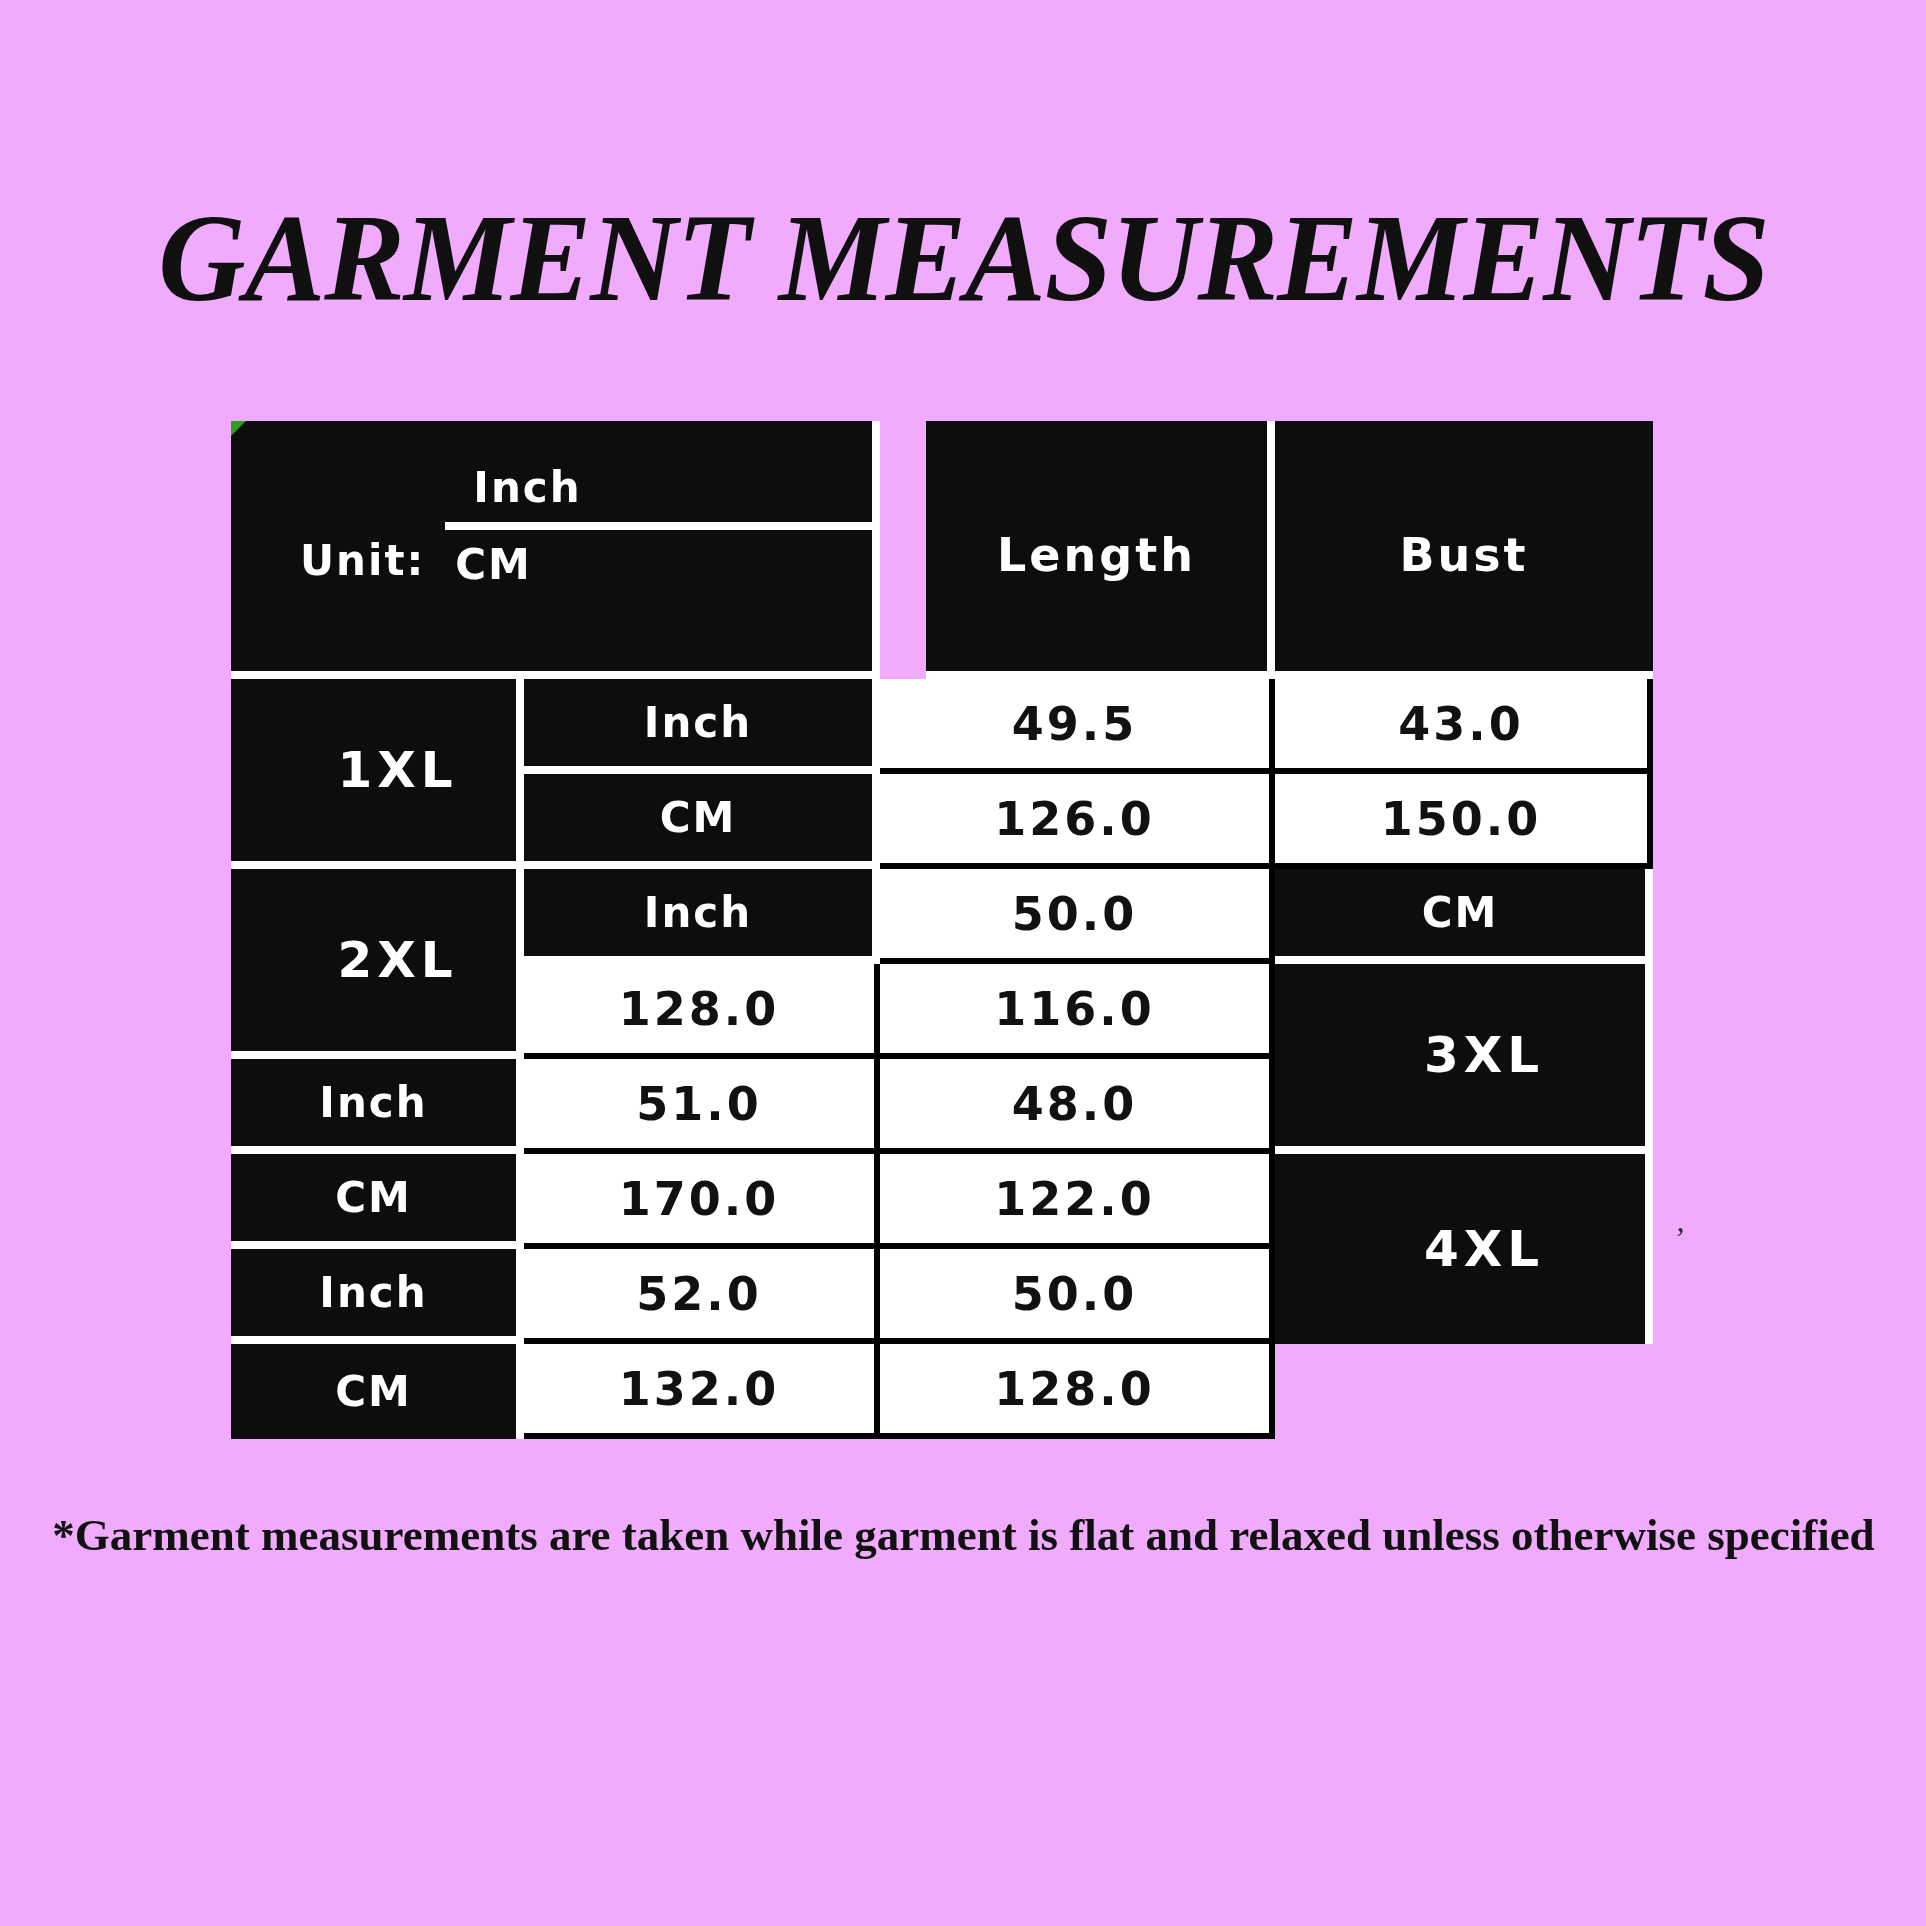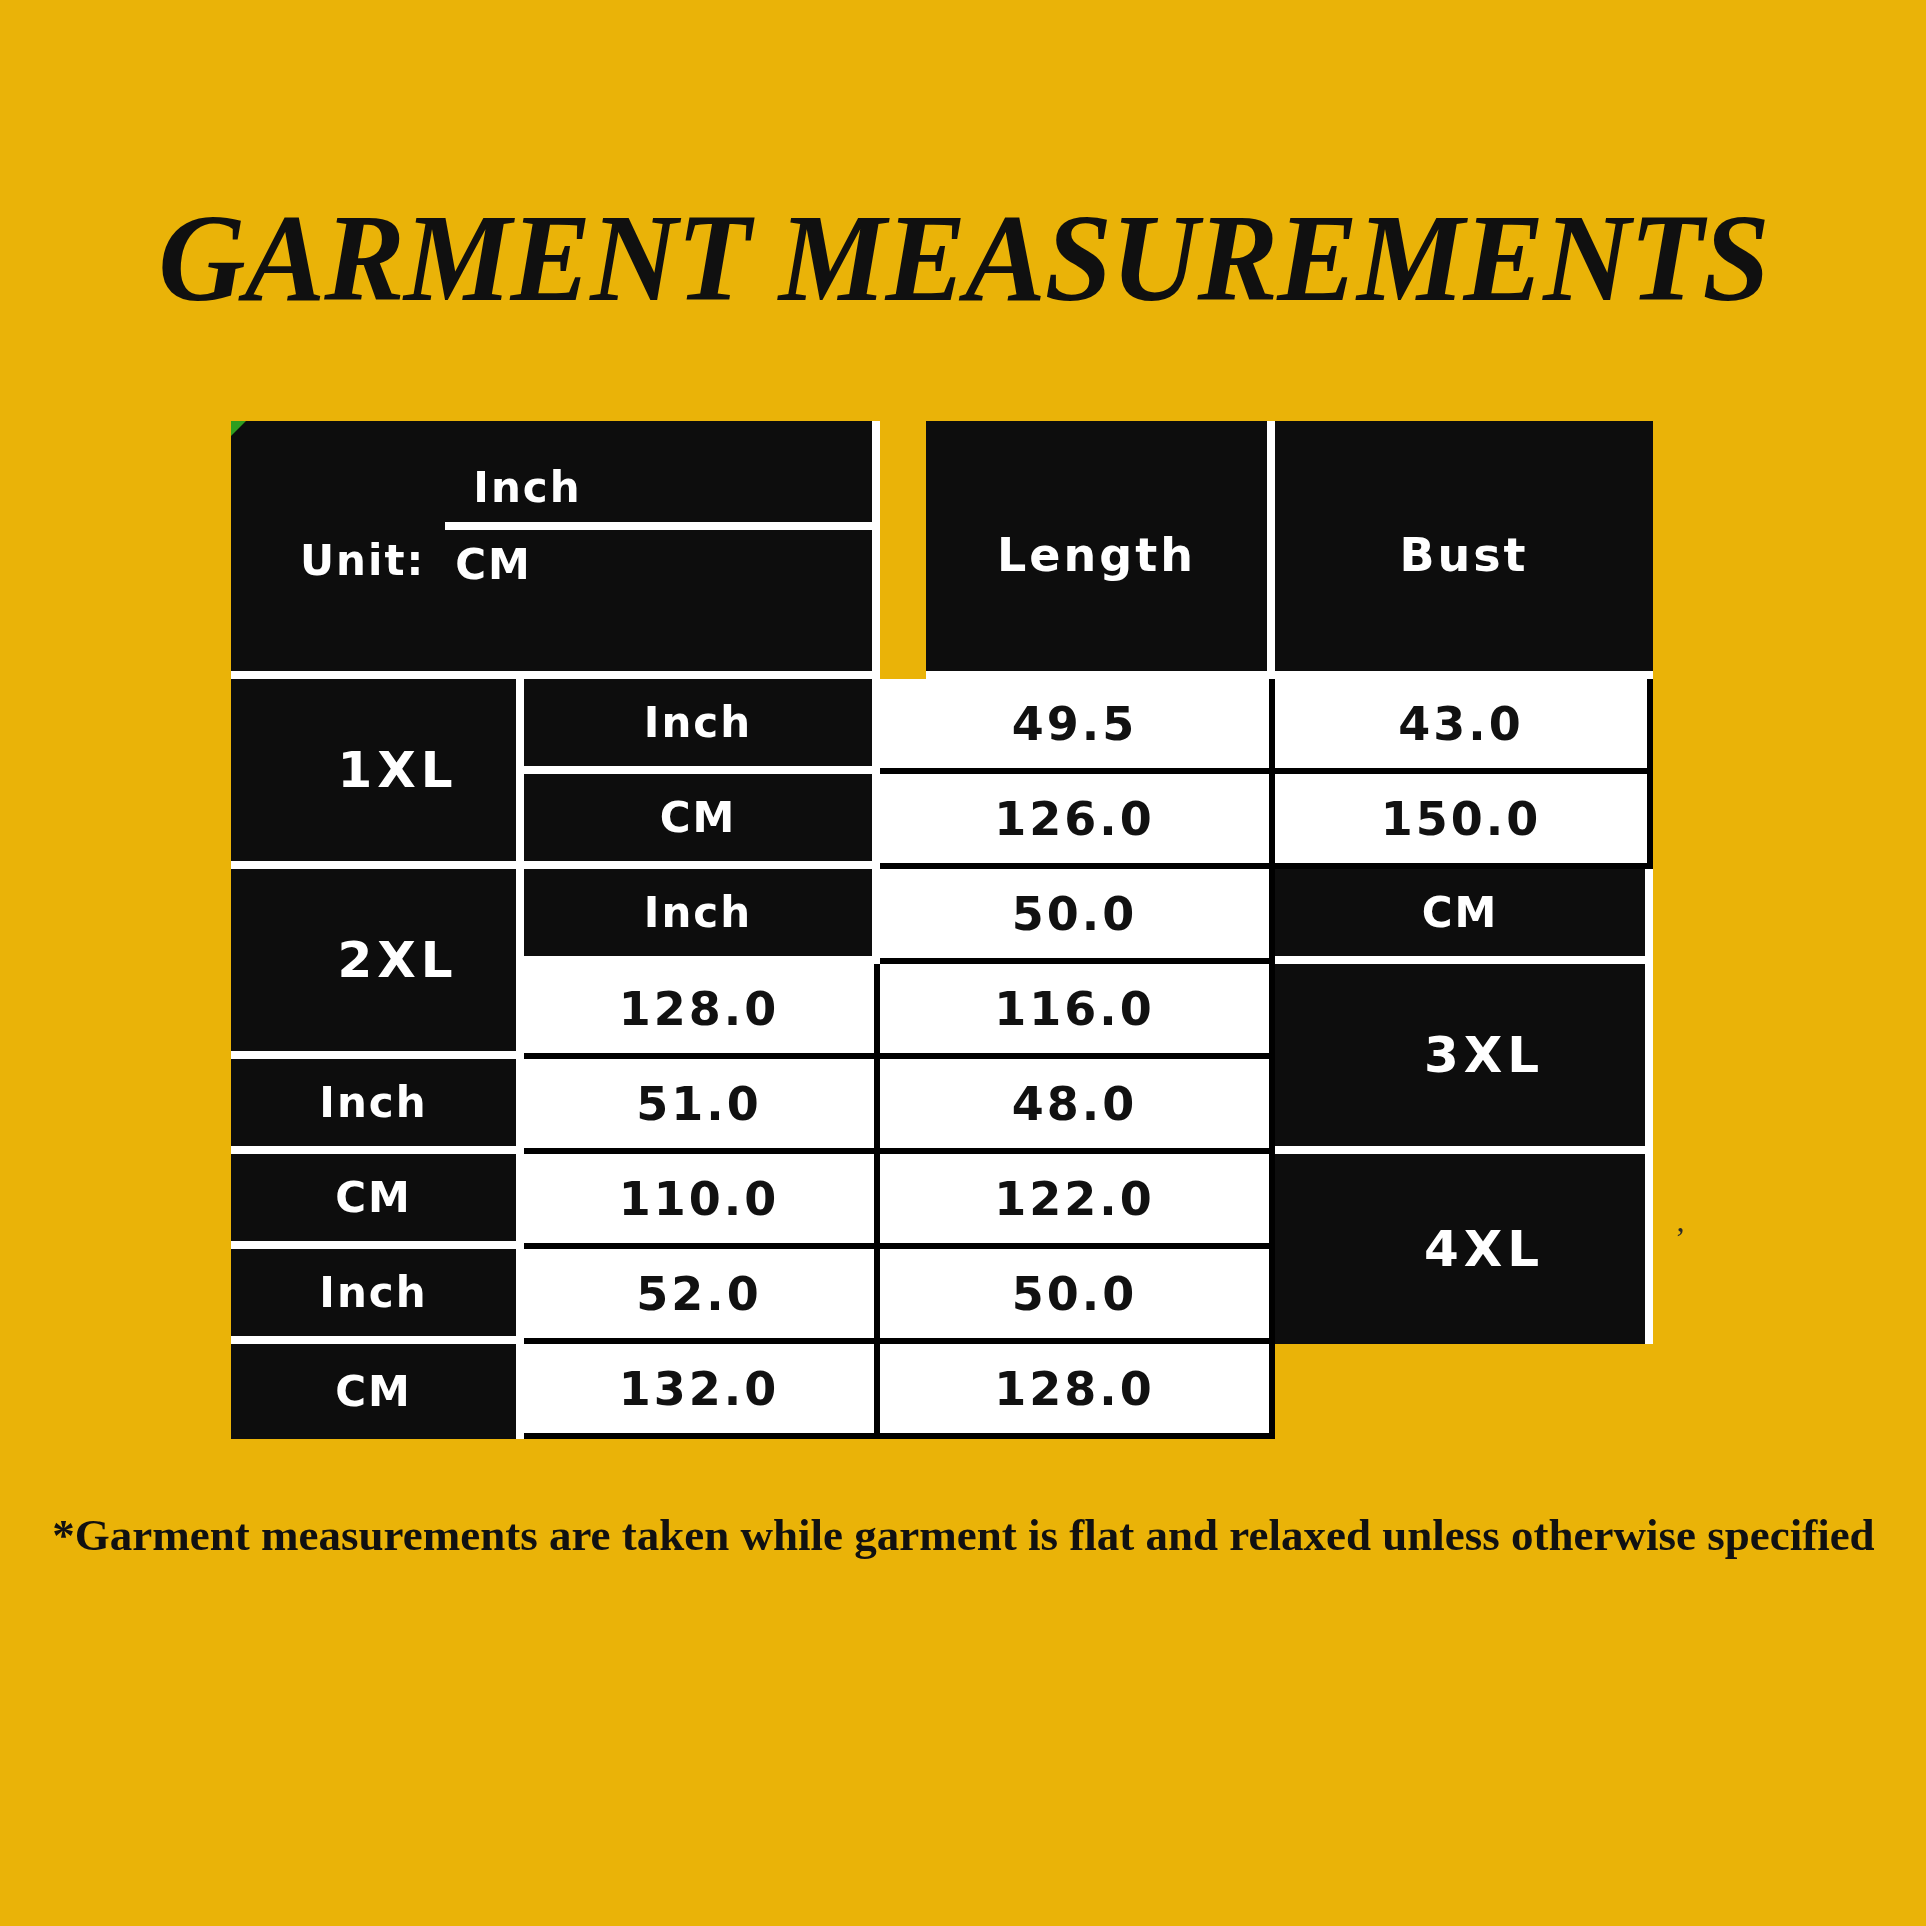--- a/index.html
+++ b/index.html
@@ -1,18 +1,18 @@
 <!DOCTYPE html>
 <html><head>
 <meta charset="utf-8">
 <style>
   html,body { margin:0; padding:0; background:#ffffff; }
   .page {
     position:relative; width:1927px; height:1927px;
-    background:#eab308; overflow:hidden;
+    background:#f0abfc; overflow:hidden;
     font-family:"DejaVu Sans", sans-serif;
   }
 
   
   .title {
     position:absolute; top:194px; left:0; right:0;
     margin:0; text-align:center;
     font-family:"Liberation Serif", serif;
     font-style:italic; font-weight:bold;
     font-size:121px; line-height:1.05;
@@ -135,21 +135,21 @@
     <div class="cell whitecell val">50.0</div>
     <div class="cell black unit-cell">CM</div>
     <div class="cell whitecell val">128.0</div>
     <div class="cell whitecell val">116.0</div>
 
     <div class="cell black size-cell">3XL</div>
     <div class="cell black unit-cell">Inch</div>
     <div class="cell whitecell val">51.0</div>
     <div class="cell whitecell val">48.0</div>
     <div class="cell black unit-cell">CM</div>
-    <div class="cell whitecell val">110.0</div>
+    <div class="cell whitecell val">170.0</div>
     <div class="cell whitecell val">122.0</div>
 
     <div class="cell black size-cell last-group">4XL</div>
     <div class="cell black unit-cell">Inch</div>
     <div class="cell whitecell val">52.0</div>
     <div class="cell whitecell val">50.0</div>
     <div class="cell black unit-cell last-row">CM</div>
     <div class="cell whitecell val">132.0</div>
     <div class="cell whitecell val">128.0</div>
 

